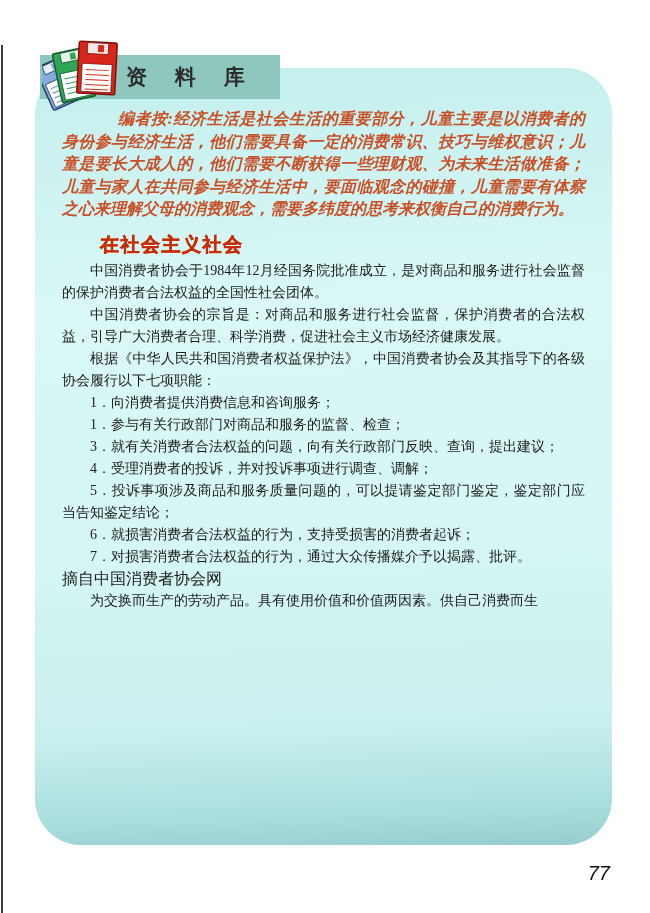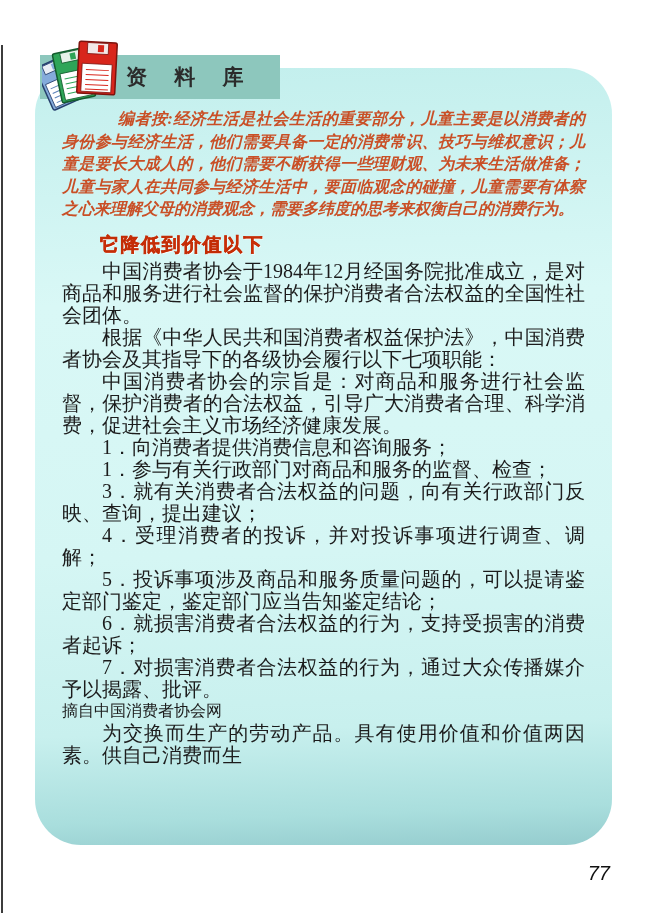--- a/index.html
+++ b/index.html
@@ -35,21 +35,21 @@
   .banner {
     position: absolute;
     left: 40px; top: 55px;
     width: 240px; height: 44px;
     background: #8dc7bd;
     display: flex;
     align-items: center;
     padding-left: 86px;
   }
   .banner-title {
-    font-family: Liberation Serif, serif;
+    font-family: Liberation Sans, sans-serif;
     font-size: 21px;
     font-weight: bold;
     color: #2b2b2b;
     letter-spacing: 11px;
     white-space: nowrap;
   }
   .floppies {
     position: absolute;
     left: 42px; top: 40px;
     width: 78px; height: 80px;
@@ -70,21 +70,21 @@
     line-height: 24px;
     font-weight: 900;
     color: #e83a0f;
     letter-spacing: 1.5px;
     margin: 12px 0 3px 38px;
     text-shadow: 1px 1px 0 rgba(255,255,255,0.85);
     -webkit-text-stroke: 0.5px #c22c06;
   }
   .sec-title.first { margin-top: 12px; }
   .body-p {
-    font-size: 20px;
+    font-size: 14px;
     line-height: 22px;
     color: #1c1c1c;
     text-indent: 2em;
     text-align: justify;
   }
   .attr {
     font-size: 16px;
     line-height: 22px;
     color: #1c1c1c;
     text-align: left;
@@ -103,24 +103,24 @@
 
 <div class="page">
 
   <div class="left-rule"></div>
 
   <div class="panel">
 
     <p class="note">编者按:经济生活是社会生活的重要部分，儿童主要是以消费者的身份参与经济生活，他们需要具备一定的消费常识、技巧与维权意识；儿童是要长大成人的，他们需要不断获得一些理财观、为未来生活做准备；儿童与家人在共同参与经济生活中，要面临观念的碰撞，儿童需要有体察之心来理解父母的消费观念，需要多纬度的思考来权衡自己的消费行为。</p>
 
     <section>
-      <h3 class="sec-title first">它降低到价值以下</h3>
+      <h3 class="sec-title first">在社会主义社会</h3>
       <p class="body-p">中国消费者协会于1984年12月经国务院批准成立，是对商品和服务进行社会监督的保护消费者合法权益的全国性社会团体。</p>
+      <p class="body-p">中国消费者协会的宗旨是：对商品和服务进行社会监督，保护消费者的合法权益，引导广大消费者合理、科学消费，促进社会主义市场经济健康发展。</p>
       <p class="body-p">根据《中华人民共和国消费者权益保护法》，中国消费者协会及其指导下的各级协会履行以下七项职能：</p>
-      <p class="body-p">中国消费者协会的宗旨是：对商品和服务进行社会监督，保护消费者的合法权益，引导广大消费者合理、科学消费，促进社会主义市场经济健康发展。</p>
       <p class="body-p">1．向消费者提供消费信息和咨询服务；</p>
       <p class="body-p">1．参与有关行政部门对商品和服务的监督、检查；</p>
       <p class="body-p">3．就有关消费者合法权益的问题，向有关行政部门反映、查询，提出建议；</p>
       <p class="body-p">4．受理消费者的投诉，并对投诉事项进行调查、调解；</p>
       <p class="body-p">5．投诉事项涉及商品和服务质量问题的，可以提请鉴定部门鉴定，鉴定部门应当告知鉴定结论；</p>
       <p class="body-p">6．就损害消费者合法权益的行为，支持受损害的消费者起诉；</p>
       <p class="body-p">7．对损害消费者合法权益的行为，通过大众传播媒介予以揭露、批评。</p>
       <p class="attr">摘自中国消费者协会网</p>
     </section>
 

